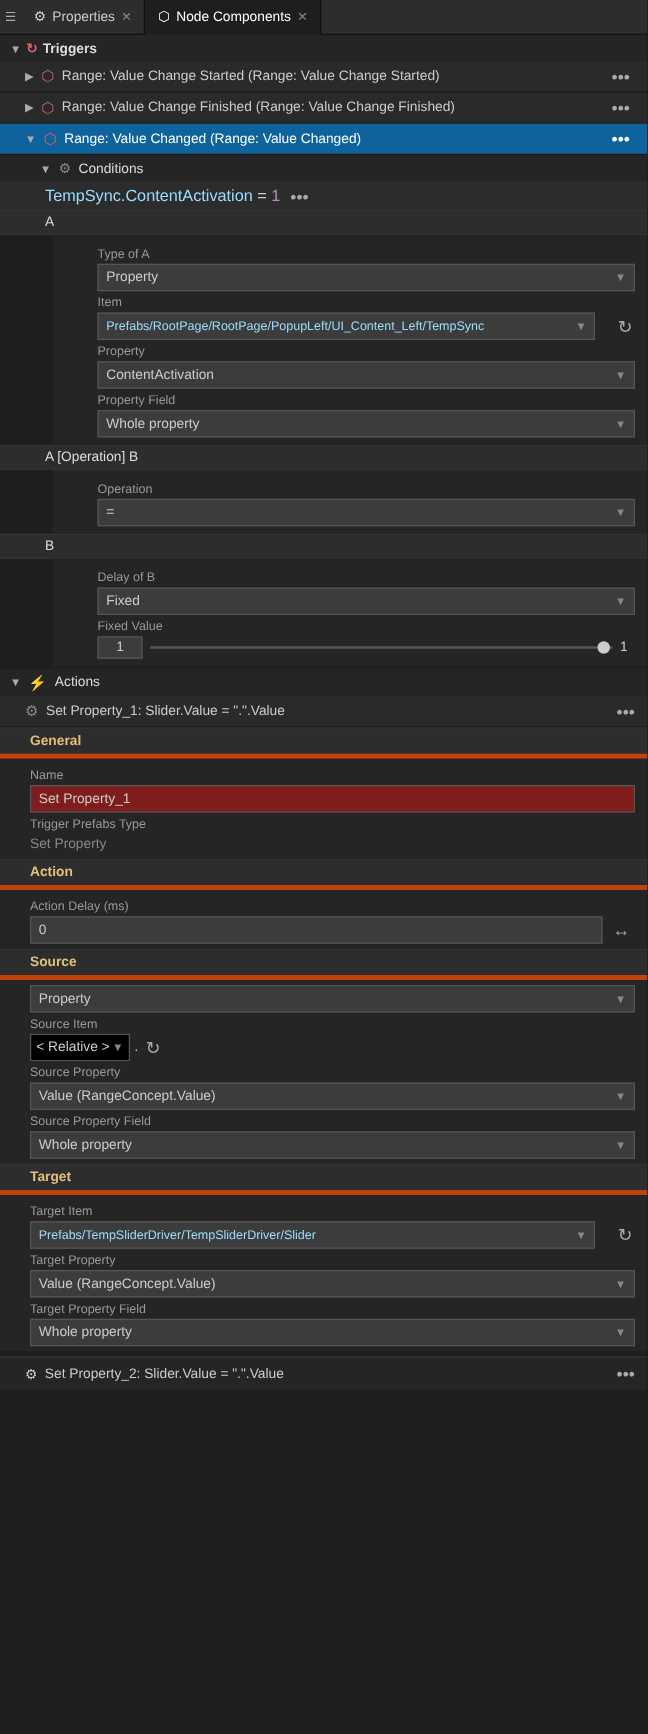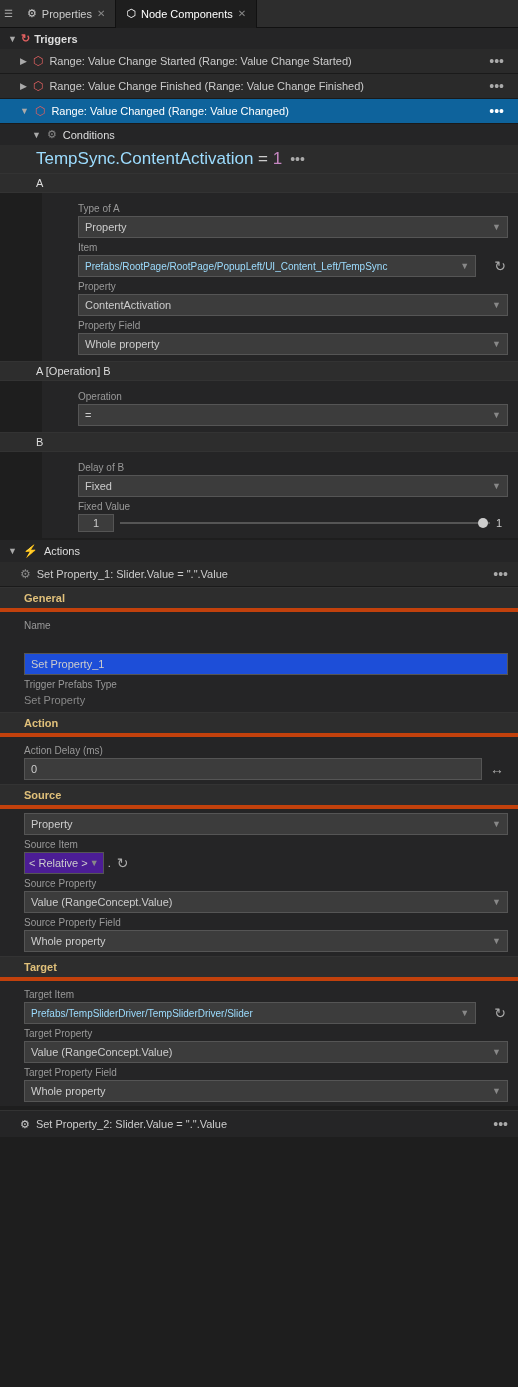--- a/index.html
+++ b/index.html
@@ -115,21 +115,21 @@
 
     .condition-bar {
       display: flex;
       align-items: center;
       background: #2c2c2c;
       padding: 4px 8px 4px 36px;
       gap: 6px;
     }
     .condition-text {
       color: #9cdcfe;
-      font-size: 17px;
+      font-size: 13px;
     }
     .condition-text .op { color: #ccc; }
     .condition-text .val { color: #c586c0; }
 
     
     .form-section {
       background: #252526;
       padding: 6px 10px 6px 36px;
       margin-left: 42px;
     }
@@ -255,28 +255,27 @@
       border-top: 1px solid #333;
       border-bottom: 4px solid #c2410c;
     }
 
     .form-section-inner {
       background: #252526;
       padding: 4px 10px 4px 24px;
     }
 
     .text-input {
-      background: #1d4ed8;
+      background: #7f1d1d;
       border: 1px solid #555;
       padding: 2px 6px;
       width: 100%;
       color: #ccc;
       font-size: 11px;
       min-height: 22px;
-      margin-top: 20px;
     }
 
     .readonly-text {
       color: #888;
       font-size: 11px;
       padding: 2px 0;
     }
 
     
     .delay-row {
@@ -304,21 +303,21 @@
 
     
     .source-item-row {
       display: flex;
       align-items: center;
       gap: 2px;
     }
     .relative-select {
       display: flex;
       align-items: center;
-      background: #4c1d95;
+      background: #000000;
       border: 1px solid #555;
       padding: 2px 4px;
       cursor: pointer;
       min-height: 22px;
     }
     .relative-select .rel-text {
       color: #ccc;
       font-size: 11px;
     }
     .relative-select .rel-arrow {

